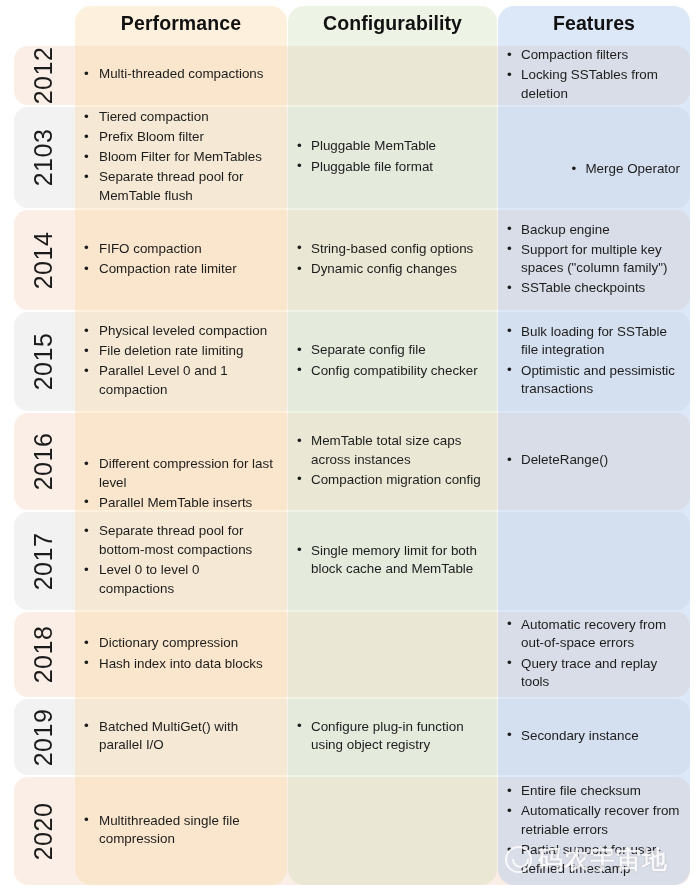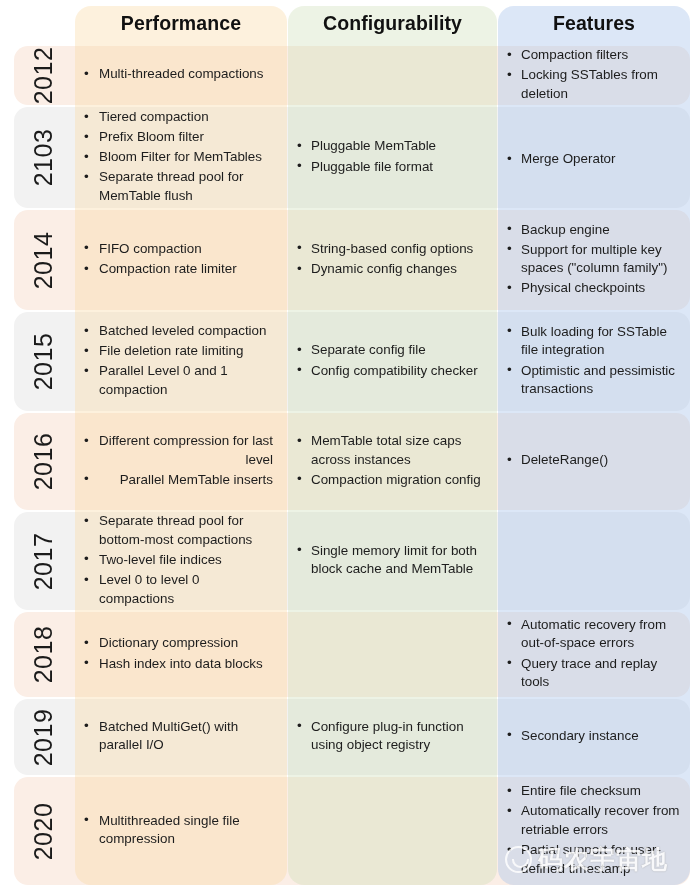--- a/index.html
+++ b/index.html
@@ -177,21 +177,21 @@
           <li>Bloom Filter for MemTables</li>
           <li>Separate thread pool for MemTable flush</li>
         </ul>
       </div>
       <div class="cell conf" style="top: 107px; height: 101px;">
         <ul class="bl">
           <li>Pluggable MemTable</li>
           <li>Pluggable file format</li>
         </ul>
       </div>
-      <div class="cell feat" style="top: 110px; height: 101px;">
+      <div class="cell feat" style="top: 120px; height: 101px; align-items: flex-end;">
         <ul class="bl">
           <li>Merge Operator</li>
         </ul>
       </div>
       <div class="year" style="top: 210px; height: 100px;">
         <span>2014</span>
       </div>
       <div class="cell perf" style="top: 210px; height: 100px;">
         <ul class="bl">
           <li>FIFO compaction</li>
@@ -201,49 +201,49 @@
       <div class="cell conf" style="top: 210px; height: 100px;">
         <ul class="bl">
           <li>String-based config options</li>
           <li>Dynamic config changes</li>
         </ul>
       </div>
       <div class="cell feat" style="top: 210px; height: 100px;">
         <ul class="bl">
           <li>Backup engine</li>
           <li>Support for multiple key spaces ("column family")</li>
-          <li>Physical checkpoints</li>
+          <li>SSTable checkpoints</li>
         </ul>
       </div>
       <div class="year" style="top: 312px; height: 99px;">
         <span>2015</span>
       </div>
       <div class="cell perf" style="top: 312px; height: 99px;">
         <ul class="bl">
-          <li>Batched leveled compaction</li>
+          <li>Physical leveled compaction</li>
           <li>File deletion rate limiting</li>
           <li>Parallel Level 0 and 1 compaction</li>
         </ul>
       </div>
       <div class="cell conf" style="top: 312px; height: 99px;">
         <ul class="bl">
           <li>Separate config file</li>
           <li>Config compatibility checker</li>
         </ul>
       </div>
       <div class="cell feat" style="top: 312px; height: 99px;">
         <ul class="bl">
           <li>Bulk loading for SSTable file integration</li>
           <li>Optimistic and pessimistic transactions</li>
         </ul>
       </div>
       <div class="year" style="top: 413px; height: 97px;">
         <span>2016</span>
       </div>
-      <div class="cell perf" style="top: 413px; height: 97px; text-align: right;">
+      <div class="cell perf" style="top: 436px; height: 97px;">
         <ul class="bl">
           <li>Different compression for last level</li>
           <li>Parallel MemTable inserts</li>
         </ul>
       </div>
       <div class="cell conf" style="top: 413px; height: 97px;">
         <ul class="bl">
           <li>MemTable total size caps across instances</li>
           <li>Compaction migration config</li>
         </ul>
@@ -252,21 +252,20 @@
         <ul class="bl">
           <li>DeleteRange()</li>
         </ul>
       </div>
       <div class="year" style="top: 512px; height: 98px;">
         <span>2017</span>
       </div>
       <div class="cell perf" style="top: 512px; height: 98px;">
         <ul class="bl">
           <li>Separate thread pool for bottom-most compactions</li>
-          <li>Two-level file indices</li>
           <li>Level 0 to level 0 compactions</li>
         </ul>
       </div>
       <div class="cell conf" style="top: 512px; height: 98px;">
         <ul class="bl">
           <li>Single memory limit for both block cache and MemTable</li>
         </ul>
       </div>
       <div class="cell feat" style="top: 512px; height: 98px;"></div>
       <div class="year" style="top: 612px; height: 85px;">

